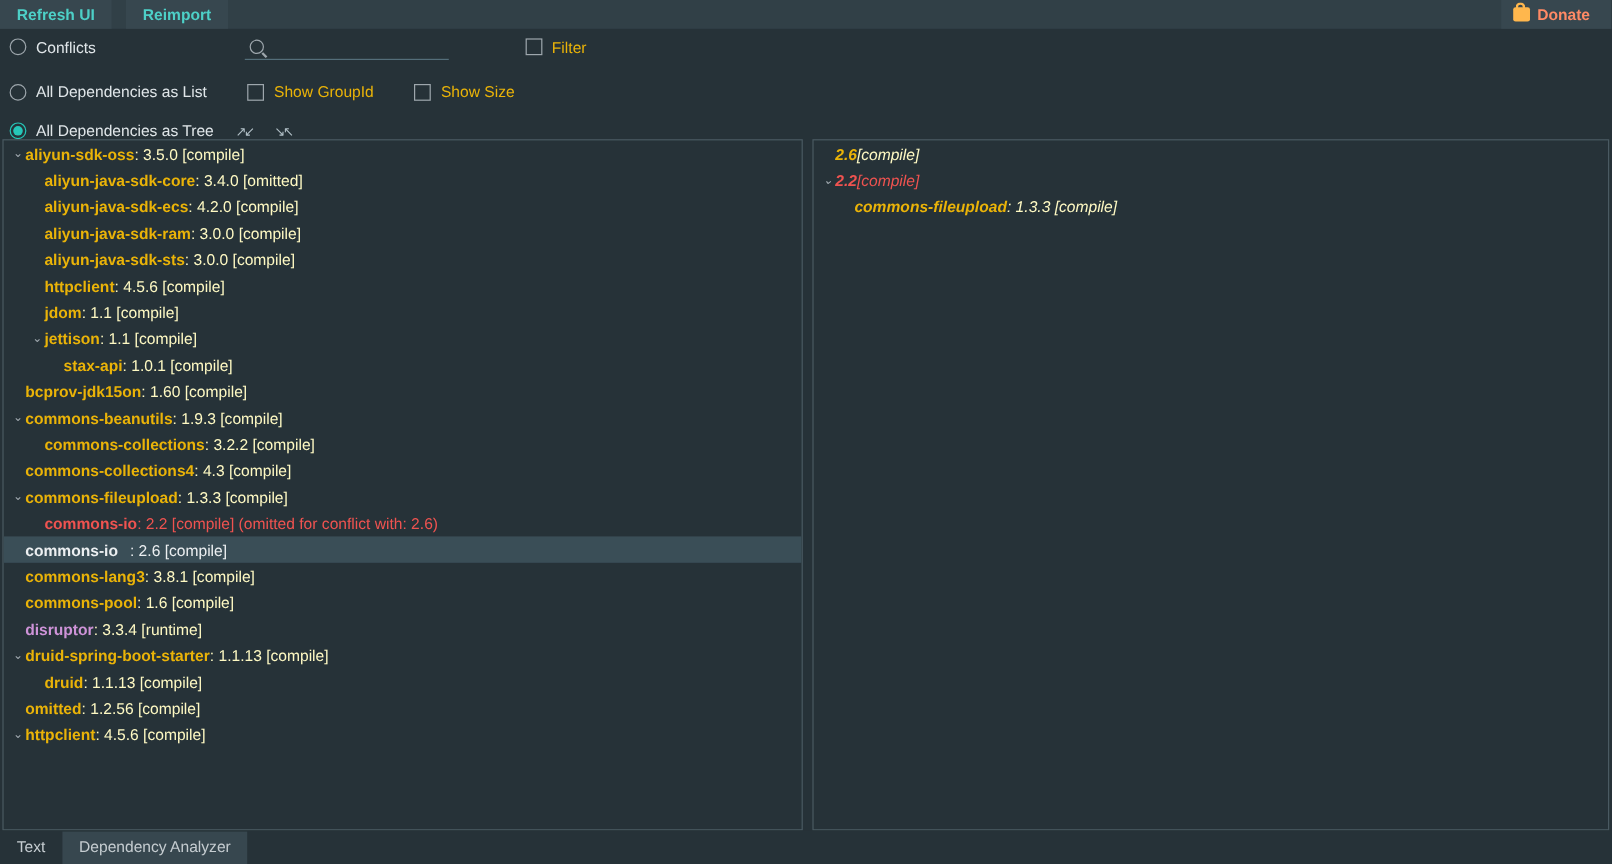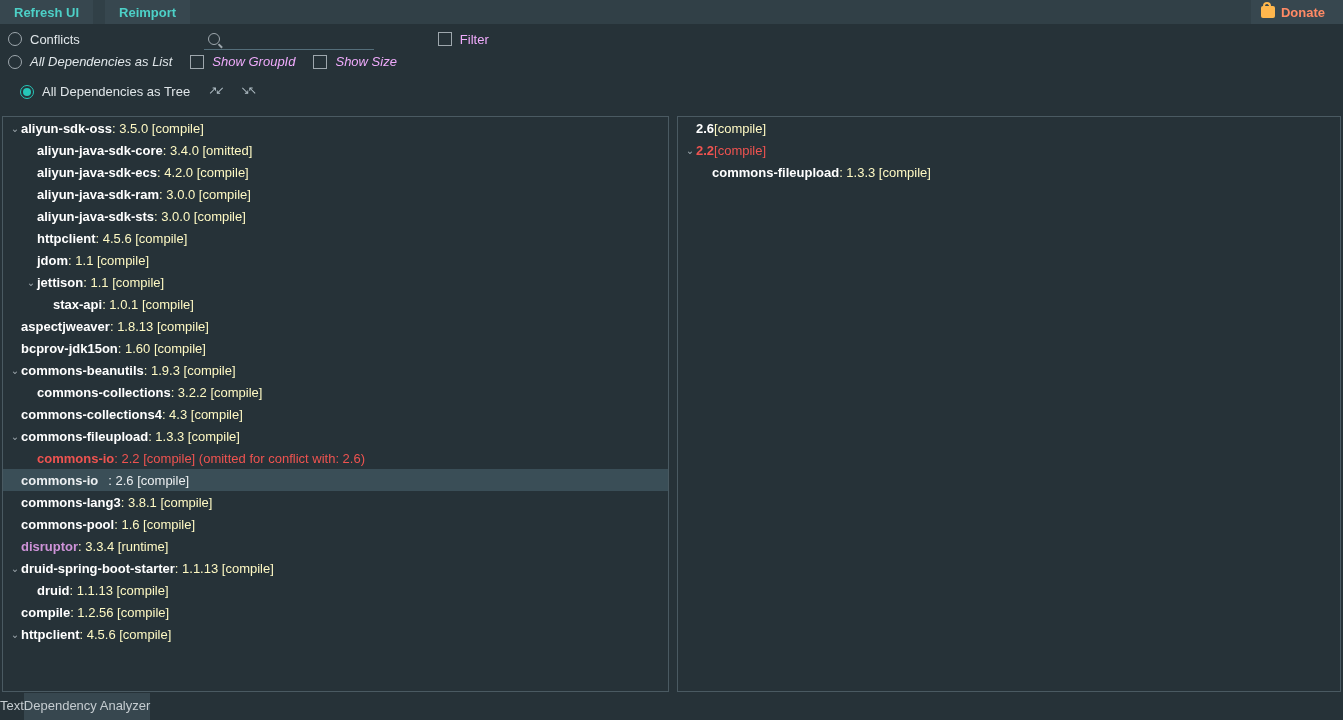--- a/index.html
+++ b/index.html
@@ -57,31 +57,30 @@
 }
 .filter-row {
   display: flex;
   align-items: center;
   height: 30px;
   padding: 0 8px;
   gap: 24px;
 }
 .filter-row2 {
   display: flex;
-  align-items: flex-start;
+  align-items: flex-end;
   height: 30px;
   padding: 0 8px;
-  gap: 18px;
-  font-style: italic;
+  gap: 34px;
 }
 .filter-row3 {
   display: flex;
-  align-items: flex-start;
+  align-items: flex-end;
   height: 32px;
-  padding: 0 20px;
+  padding: 0 8px;
   gap: 18px;
 }
 .radio {
   width: 14px; height: 14px;
   border: 1.5px solid #9ea7ad;
   border-radius: 50%;
   display: inline-flex;
   align-items: center; justify-content: center;
 }
 .radio.selected { border-color: #26c6b8; }
@@ -90,21 +89,21 @@
   width: 8px; height: 8px;
   background: #26c6b8;
   border-radius: 50%;
 }
 .radio-wrap { display: flex; align-items: center; gap: 8px; cursor: pointer; color: #e0e6e9; }
 .checkbox {
   width: 14px; height: 14px;
   border: 1.5px solid #9ea7ad;
   display: inline-block;
 }
-.check-wrap { display: flex; align-items: center; gap: 8px; cursor: pointer; color: #f0abfc; }
+.check-wrap { display: flex; align-items: center; gap: 8px; cursor: pointer; color: #eab308; }
 .search-wrap {
   display: flex; align-items: center;
   border-bottom: 1px solid #546e7a;
   width: 170px;
   height: 22px;
   padding-left: 4px;
   gap: 6px;
   margin-left: 100px;
 }
 .search-icon {
@@ -135,54 +134,54 @@
   gap: 8px;
   padding: 0 2px;
   min-height: 0;
 }
 .panel {
   border: 1px solid #4a5a62;
   overflow-y: auto;
   background: #263238;
 }
 .panel-left { width: 667px; }
-.panel-right { flex: 1; }
+.panel-right { flex: 1; font-style: italic; }
 .tree-row {
   display: flex;
   align-items: center;
   height: 22px;
   padding-right: 8px;
   white-space: nowrap;
   cursor: pointer;
 }
 .tree-row.selected {
   background: #3a4e57;
 }
 .caret {
   width: 12px;
   color: #9ea7ad;
   font-size: 10px;
   text-align: center;
 }
-.dep-name { font-weight: bold; color: #ffffff; }
+.dep-name { font-weight: bold; color: #eab308; }
 .dep-name.selected { color: #eceff1; }
 .dep-name.conflict { color: #ef5350; }
 .dep-name.runtime { color: #ce93d8; }
 .dep-meta { color: #fef9c3; }
 .dep-meta.conflict { color: #ef5350; }
 .dep-meta.selected { color: #eceff1; margin-left: 10px; }
 .indent { display: inline-block; }
 .bottom-tabs {
   display: flex;
   background: #263238;
   height: 28px;
   border-top: 1px solid transparent;
 }
 .bottom-tab {
-  padding: 5px 0;
+  padding: 5px 14px;
   color: #c5ccd0;
   cursor: pointer;
   font-size: 13px;
 }
 .bottom-tab.active {
   background: #37474f;
 }
 .panel::-webkit-scrollbar { width: 10px; }
 .panel::-webkit-scrollbar-thumb { background: #455a64; }
 .panel::-webkit-scrollbar-track { background: #263238; }
@@ -291,26 +290,20 @@
       </div>
       <div class="tree-row">
         <span class="indent" style="width: 38px;"></span>
         <span class="caret"></span>
         <span class="dep-name">stax-api</span>
         <span class="dep-meta"> : 1.0.1 [compile]</span>
       </div>
       <div class="tree-row">
         <span class="indent" style="width: 6px;"></span>
         <span class="caret"></span>
-        <span class="dep-name">aspectjweaver</span>
-        <span class="dep-meta"> : 1.8.13 [compile]</span>
-      </div>
-      <div class="tree-row">
-        <span class="indent" style="width: 6px;"></span>
-        <span class="caret"></span>
         <span class="dep-name">bcprov-jdk15on</span>
         <span class="dep-meta"> : 1.60 [compile]</span>
       </div>
       <div class="tree-row">
         <span class="indent" style="width: 6px;"></span>
         <span class="caret">⌄</span>
         <span class="dep-name">commons-beanutils</span>
         <span class="dep-meta"> : 1.9.3 [compile]</span>
       </div>
       <div class="tree-row">
@@ -369,21 +362,21 @@
       </div>
       <div class="tree-row">
         <span class="indent" style="width: 22px;"></span>
         <span class="caret"></span>
         <span class="dep-name">druid</span>
         <span class="dep-meta"> : 1.1.13 [compile]</span>
       </div>
       <div class="tree-row">
         <span class="indent" style="width: 6px;"></span>
         <span class="caret"></span>
-        <span class="dep-name">compile</span>
+        <span class="dep-name">omitted</span>
         <span class="dep-meta"> : 1.2.56 [compile]</span>
       </div>
       <div class="tree-row">
         <span class="indent" style="width: 6px;"></span>
         <span class="caret">⌄</span>
         <span class="dep-name">httpclient</span>
         <span class="dep-meta"> : 4.5.6 [compile]</span>
       </div>
     </div>
   <div class="panel panel-right" id="right-panel">

